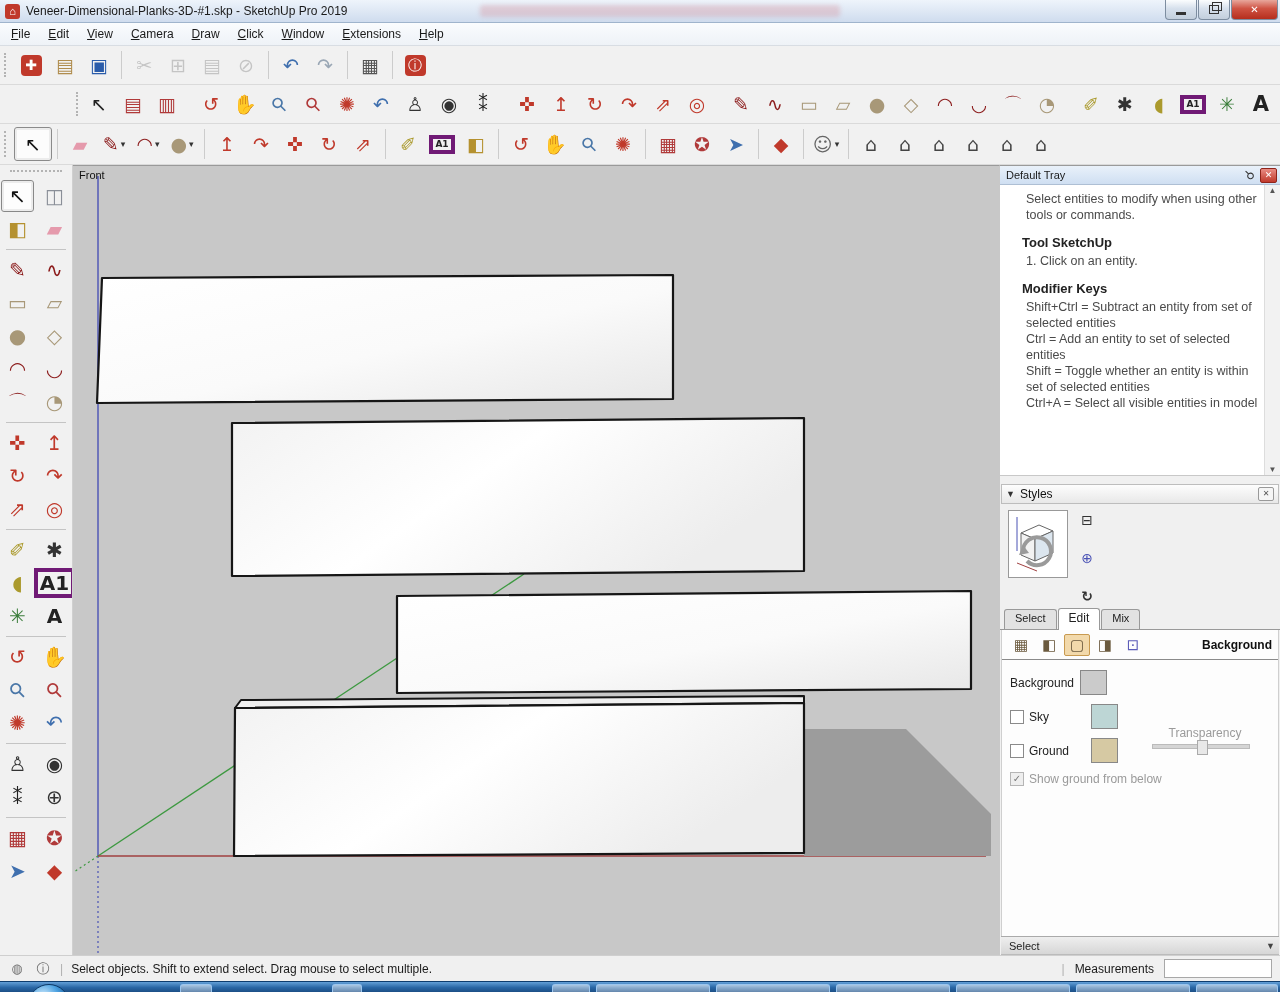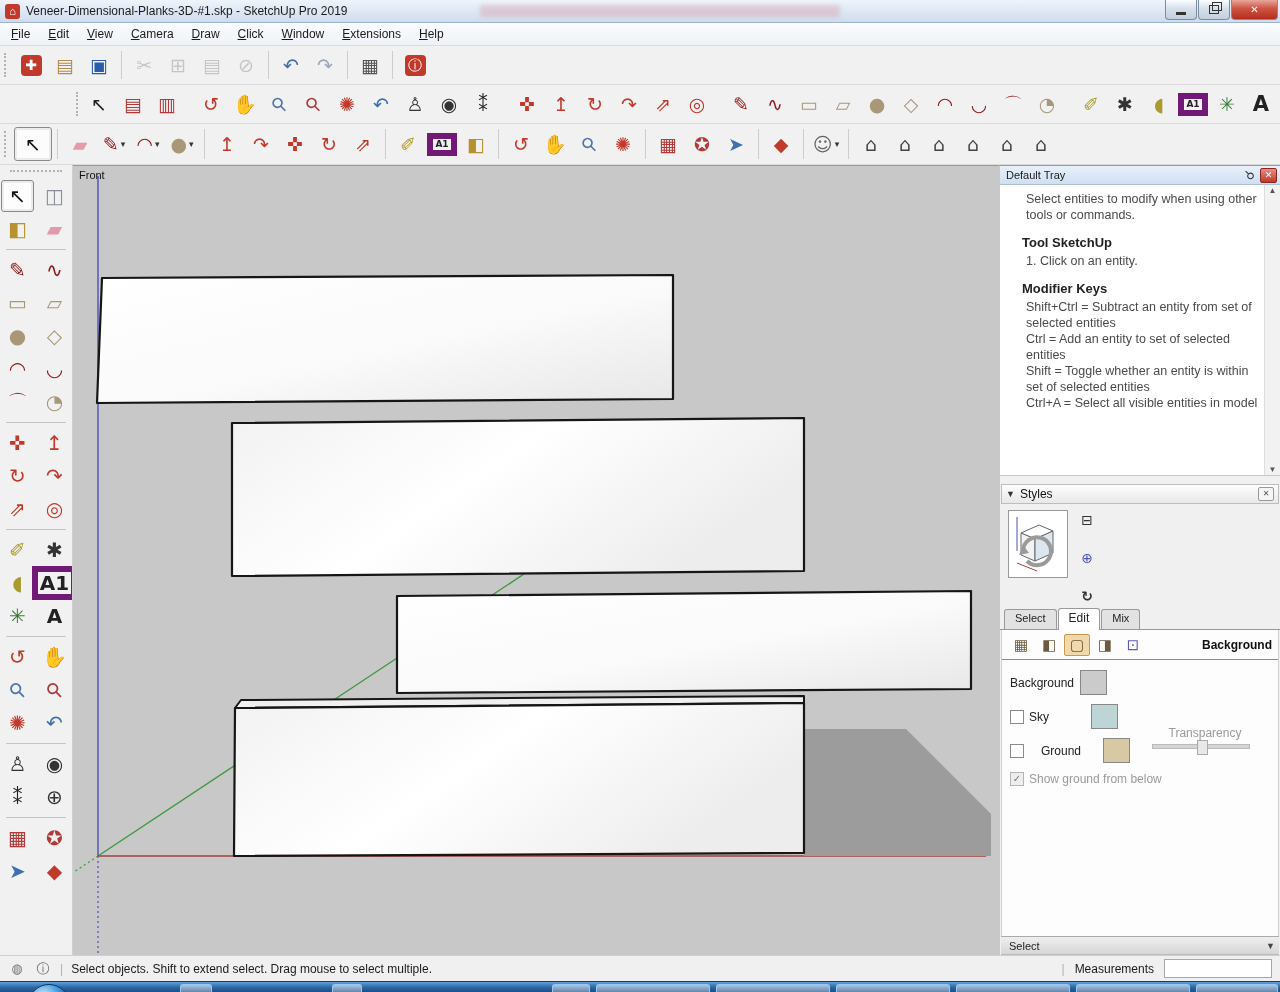--- a/index.html
+++ b/index.html
@@ -29,21 +29,21 @@
   .tbrow.r2{height:36px;padding-left:74px;}
   .tbrow.r3{height:38px;}
   .grip{align-self:stretch;width:4px;border-left:2px dotted #b3b3b3;margin:6px 4px 6px 2px;}
   .tbsep{width:1px;background:#cccccc;align-self:stretch;margin:4px 5px;}
   .tbi{min-width:32px;height:30px;display:flex;align-items:center;justify-content:center;border:1px solid transparent;border-radius:3px;position:relative;}
   .tbi .g{font-size:19px;line-height:1;font-family:"DejaVu Sans",sans-serif;}
   .tbi.d{opacity:.42;filter:grayscale(.9);}
   .tbi.p{border:1px solid #8a8a8a;background:#fcfcfc;box-shadow:inset 0 0 0 2px #ececec;width:36px;height:32px;}
   .tbi .dd{font-size:9px;color:#333;margin-left:2px;}
   .g.bg-red{background:#c0392b;color:#fff !important;width:21px;height:21px;border-radius:4px;display:flex;align-items:center;justify-content:center;font-size:14px;}
-  .g.boxed{border:6px solid #701a75;font-size:9px;padding:1px 2px;font-weight:bold;}
+  .g.boxed{border:4px solid #701a75;font-size:9px;padding:1px 2px;font-weight:bold;}
   .g.rot45{transform:rotate(-45deg);display:inline-block;}
   .g.bold{font-weight:bold;font-size:21px;}
 
   
   .main{flex:1 1 auto;display:flex;min-height:0;}
 
   
   .palette{width:72px;background:#f1f1f1;border-right:1px solid #d0d0d0;padding-top:3px;overflow:hidden;flex:0 0 auto;}
   .pgrip{height:4px;border-top:2px dotted #b3b3b3;margin:2px 10px 4px 10px;}
   .pgroup{margin-bottom:2px;}
@@ -697,21 +697,21 @@
             <div class="bg-label">Background</div>
             <div class="swatch" style="background: rgb(203, 203, 203);"></div>
           </div>
           <div class="bg-row">
             <div class="cb"></div>
             <div class="bg-label" style="width:54px;">Sky</div>
             <div class="swatch" style="background: rgb(189, 214, 213);"></div>
           </div>
           <div class="bg-row">
             <div class="cb"></div>
-            <div class="bg-label" style="width:54px;margin-left:12px;">Ground</div>
+            <div class="bg-label" style="width:54px;">Ground</div>
             <div class="swatch" style="background: rgb(214, 201, 163);"></div>
             <div class="transp">Transparency</div>
             <div class="slider">
                 <div class="thumb"></div>
               </div>
           </div>
           <div class="bg-row">
             <div class="cb disabled">✓</div>
             <div class="dim">Show ground from below</div>
           </div>

